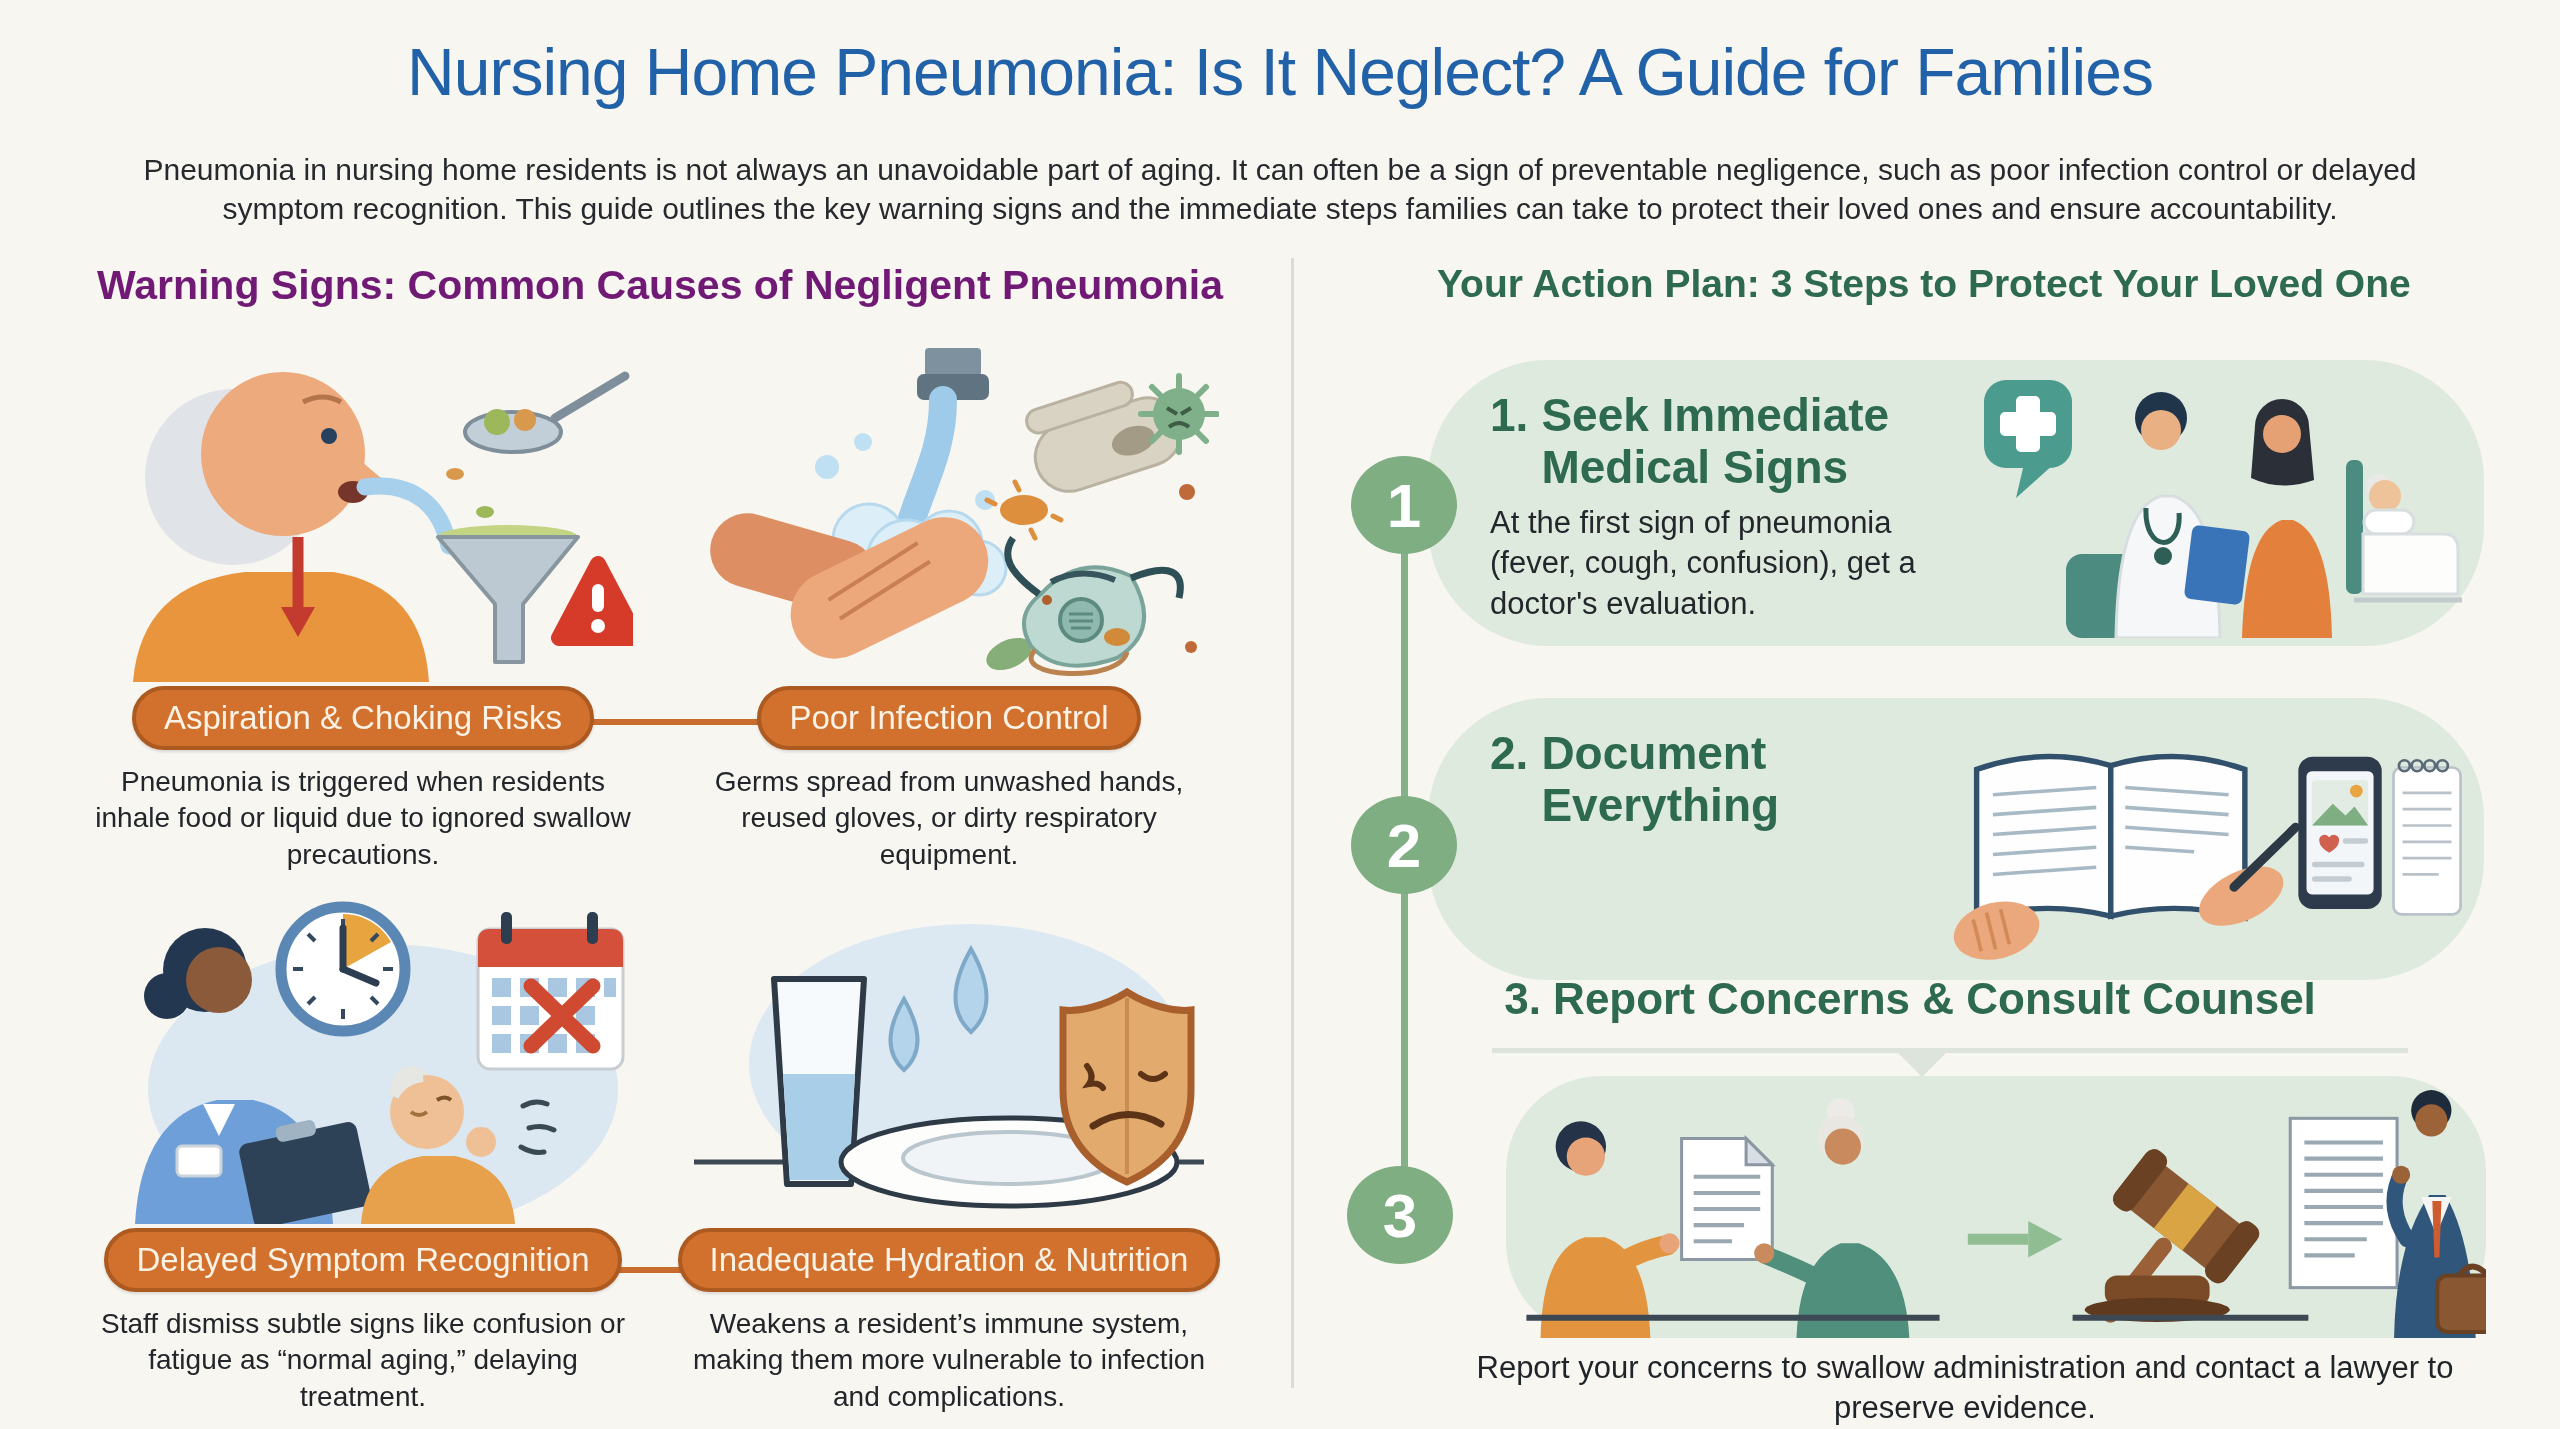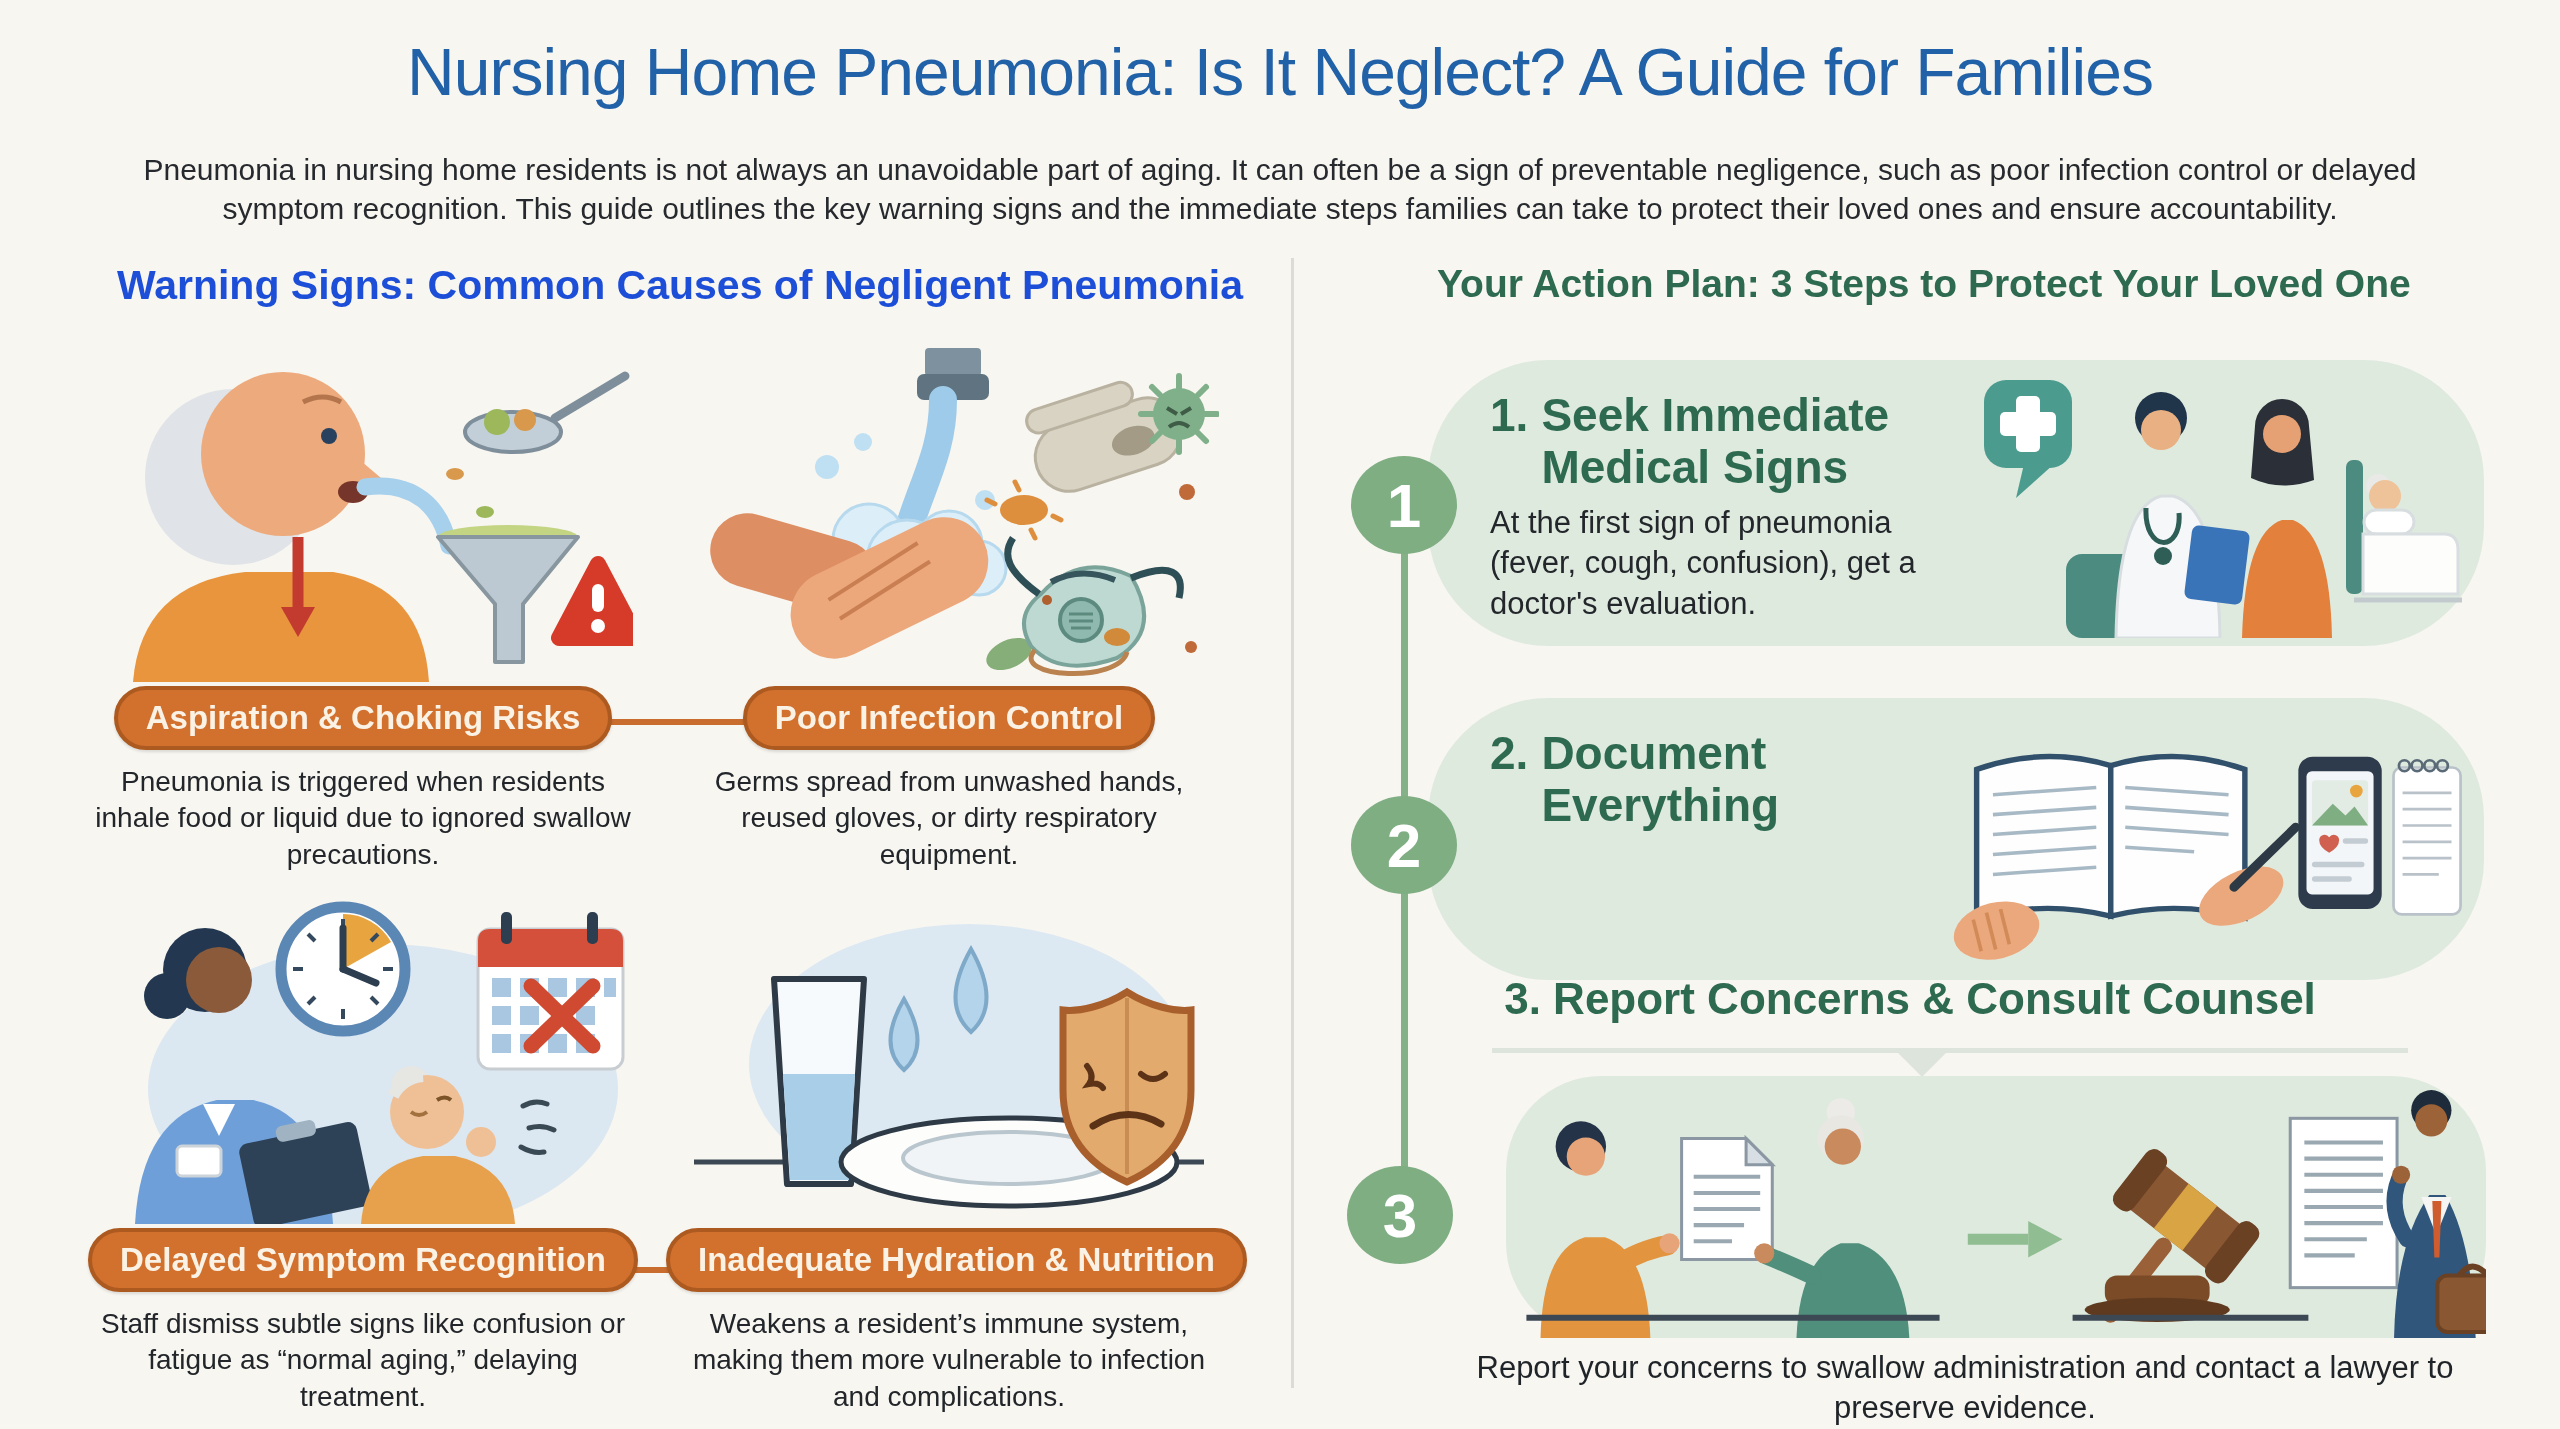--- a/index.html
+++ b/index.html
@@ -24,34 +24,34 @@
     text-align:center; font-size:30px; line-height:1.3; color:#26292d;
   }
 
   .vdivider {
     position:absolute; left:1291px; top:258px; width:3px; height:1130px;
     background:#dcdcd7;
   }
 
   
   .sec-head { position:absolute; font-weight:700; font-size:41px; }
-  .sec-head.left  { left:117px;  top:262px; color:#1d4ed8; }
+  .sec-head.left  { left:97px;  top:262px; color:#701a75; }
   .sec-head.right { left:1437px; top:262px; color:#2d6a4f; font-size:39px; }
 
   
   .cell { position:absolute; width:566px; text-align:center; z-index:1; }
   #cell1 { left:80px;  top:330px; }
   #cell2 { left:666px; top:330px; }
   #cell3 { left:80px;  top:872px; }
   #cell4 { left:666px; top:872px; }
   .illus { height:352px; display:flex; align-items:flex-end; justify-content:center; }
   .pill {
     display:inline-block; margin:4px auto 14px; padding:9px 28px;
     background:#d2702e; border:4px solid #ad5a20; border-radius:46px;
-    color:#faf2e4; font-weight:700; font-size:33px; white-space:nowrap;
+    color:#faf2e4; font-weight:400; font-size:33px; white-space:nowrap;
     box-shadow:0 2px 3px rgba(0,0,0,.12);
   }
   .desc {
     font-size:28px; line-height:1.3; color:#22262a;
     width:540px; margin:0 auto;
   }
   .connector { position:absolute; height:6px; background:#c96d2e; z-index:0; border-radius:3px; }
   #conn1 { left:555px; top:719px;  width:210px; }
   #conn2 { left:555px; top:1267px; width:210px; }
 

